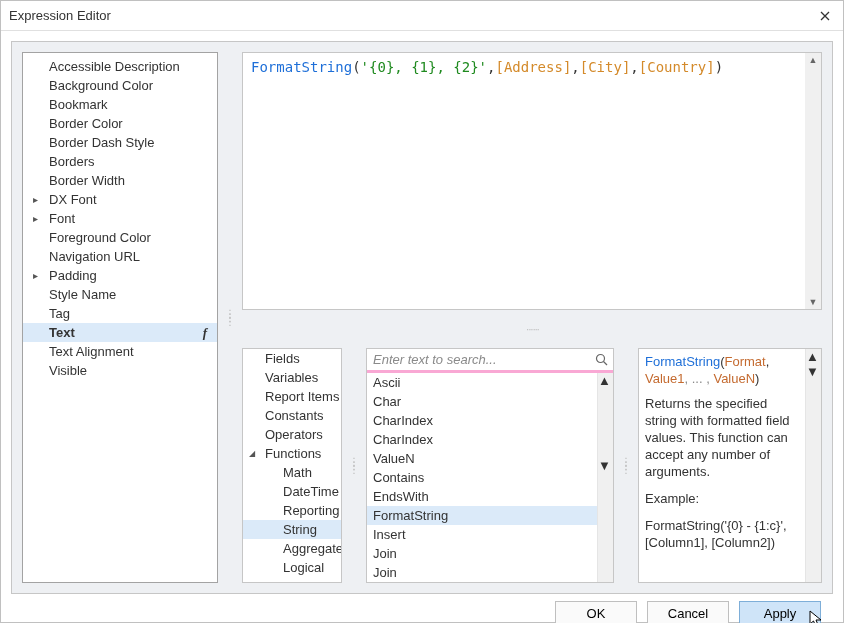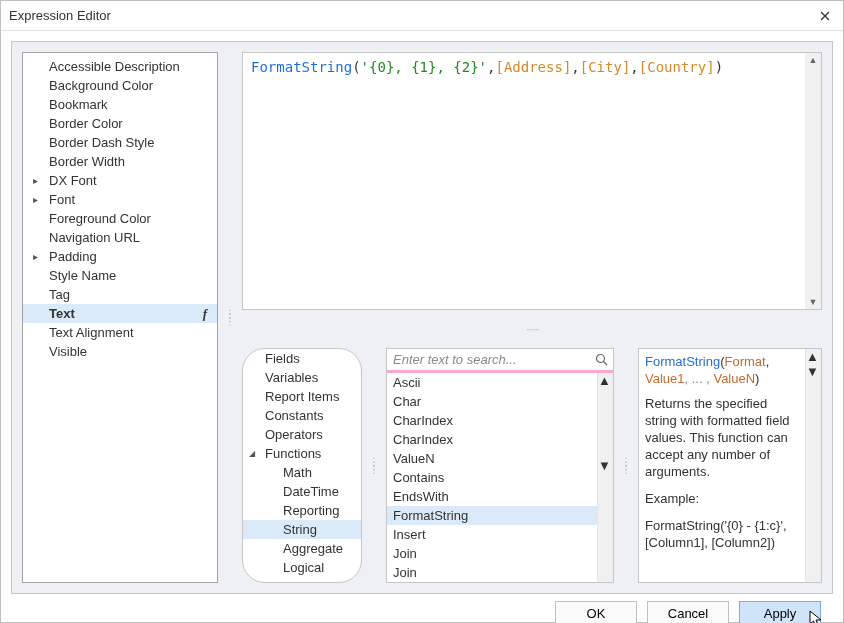--- a/index.html
+++ b/index.html
@@ -128,21 +128,21 @@
     display: flex;
     gap: 8px;
   }
   .panel {
     background: #fff;
     border: 1px solid #c6c6c6;
     display: flex;
     flex-direction: column;
     overflow: hidden;
   }
-  .cat-panel { width: 120px; border-radius: 23px; }
+  .cat-panel { width: 100px; }
   .func-panel { flex: 1; }
   .desc-panel { width: 184px; }
   .search-row {
     display: flex;
     align-items: center;
     border-bottom: 3px solid #f9a8d4;
     height: 24px;
     padding: 0 4px;
   }
   .search-row input {
@@ -305,20 +305,23 @@
             <span>Background Color</span>
           </div>
           <div class="prop-item">
             <span>Bookmark</span>
           </div>
           <div class="prop-item">
             <span>Border Color</span>
           </div>
           <div class="prop-item">
             <span>Border Dash Style</span>
+          </div>
+          <div class="prop-item">
+            <span>Borders</span>
           </div>
           <div class="prop-item">
             <span>Border Width</span>
           </div>
           <div class="prop-item">
             <span class="caret">▸</span>
             <span>DX Font</span>
           </div>
           <div class="prop-item">
             <span class="caret">▸</span>

